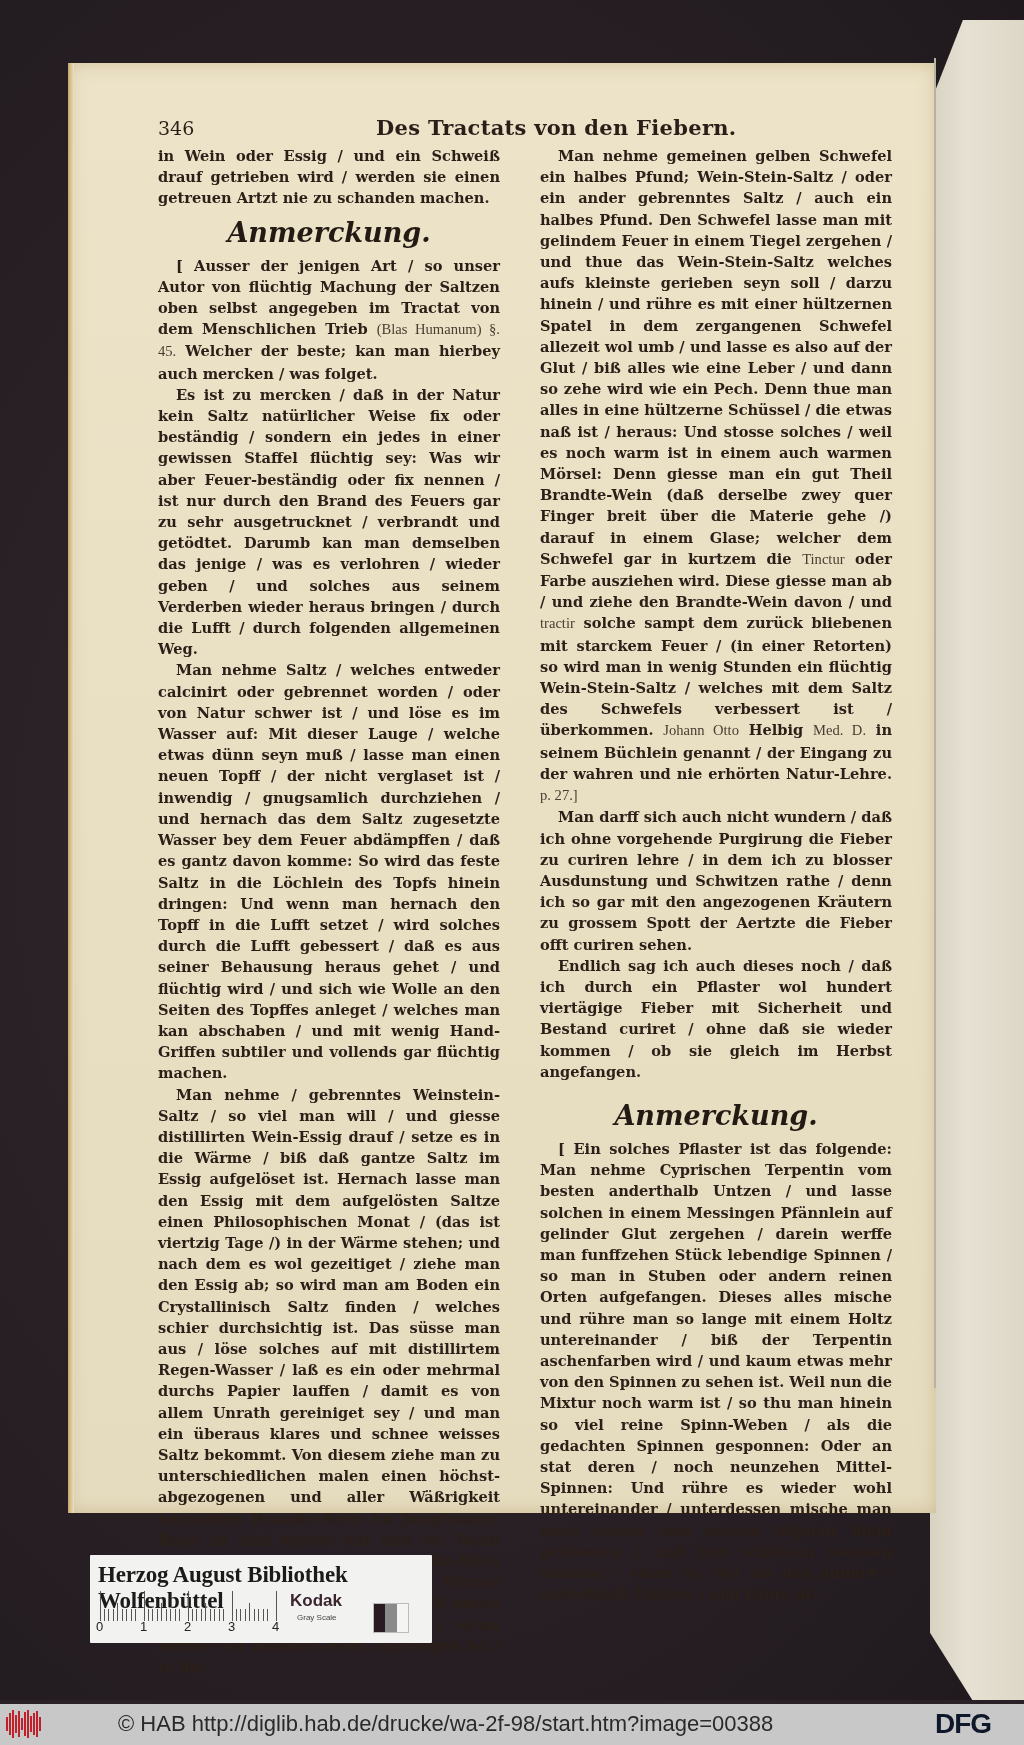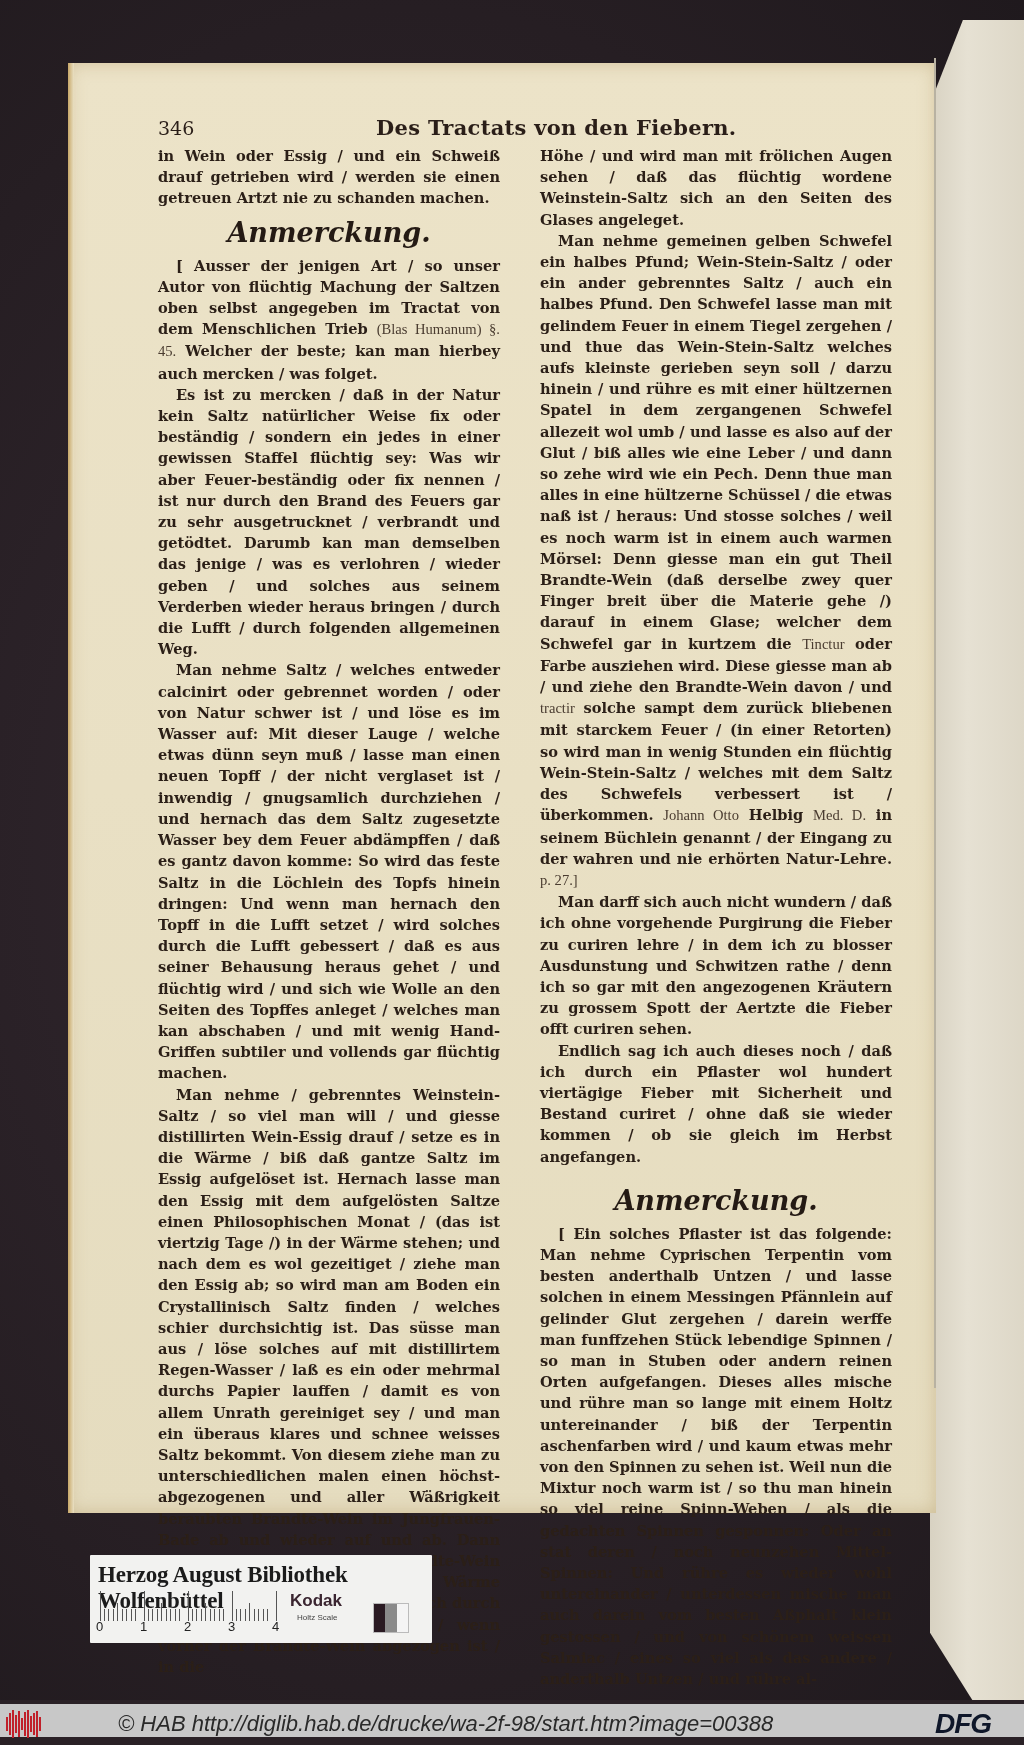--- a/index.html
+++ b/index.html
@@ -82,23 +82,22 @@
     position:absolute; left:207px; top:58px; font-family:"Liberation Sans", sans-serif;
     font-size:8px; color:#444;
   }
   .swatches {
     position:absolute; left:283px; top:48px; width:34px; height:28px; display:flex;
     border:1px solid #bbb;
   }
   .swatches span { flex:1; }
 
   .footer {
-    position:absolute; left:0; top:1704px; width:1024px; height:33px;
+    position:absolute; left:0; top:1704px; width:1024px; height:41px;
     background:#c8c8c8;
-    font-style:italic;
   }
   .footer-logo {
     position:absolute; left:6px; top:6px; width:42px; height:28px;
     display:flex; align-items:center; gap:1px;
   }
   .footer-logo span { width:2px; background:#c0202a; display:block; }
   .footer-text {
     position:absolute; left:118px; top:7px; font-family:"Liberation Sans", sans-serif;
     font-size:22px; color:#2a2a2a;
   }
@@ -122,21 +121,20 @@
   <div class="col col-left">
     <p>in Wein oder Essig / und ein Schweiß drauf getrieben wird / werden sie einen getreuen Artzt nie zu schanden machen.</p>
     <div class="heading-big">Anmerckung.</div>
     <p class="indent"><span>[ Ausser der jenigen Art / so unser Autor von flüchtig Machung der Saltzen oben selbst angegeben im Tractat von dem Menschlichen Trieb </span><span class="inline-roman">(Blas Humanum) §. 45.</span><span> Welcher der beste; kan man hierbey auch mercken / was folget.</span></p>
     <p class="indent">Es ist zu mercken / daß in der Natur kein Saltz natürlicher Weise fix oder beständig / sondern ein jedes in einer gewissen Staffel flüchtig sey: Was wir aber Feuer-beständig oder fix nennen / ist nur durch den Brand des Feuers gar zu sehr ausgetrucknet / verbrandt und getödtet. Darumb kan man demselben das jenige / was es verlohren / wieder geben / und solches aus seinem Verderben wieder heraus bringen / durch die Lufft / durch folgenden allgemeinen Weg.</p>
     <p class="indent">Man nehme Saltz / welches entweder calcinirt oder gebrennet worden / oder von Natur schwer ist / und löse es im Wasser auf: Mit dieser Lauge / welche etwas dünn seyn muß / lasse man einen neuen Topff / der nicht verglaset ist / inwendig / gnugsamlich durchziehen / und hernach das dem Saltz zugesetzte Wasser bey dem Feuer abdämpffen / daß es gantz davon komme: So wird das feste Saltz in die Löchlein des Topfs hinein dringen: Und wenn man hernach den Topff in die Lufft setzet / wird solches durch die Lufft gebessert / daß es aus seiner Behausung heraus gehet / und flüchtig wird / und sich wie Wolle an den Seiten des Topffes anleget / welches man kan abschaben / und mit wenig Hand-Griffen subtiler und vollends gar flüchtig machen.</p>
     <p class="indent">Man nehme / gebrenntes Weinstein-Saltz / so viel man will / und giesse distillirten Wein-Essig drauf / setze es in die Wärme / biß daß gantze Saltz im Essig aufgelöset ist. Hernach lasse man den Essig mit dem aufgelösten Saltze einen Philosophischen Monat / (das ist viertzig Tage /) in der Wärme stehen; und nach dem es wol gezeitiget / ziehe man den Essig ab; so wird man am Boden ein Crystallinisch Saltz finden / welches schier durchsichtig ist. Das süsse man aus / löse solches auf mit distillirtem Regen-Wasser / laß es ein oder mehrmal durchs Papier lauffen / damit es von allem Unrath gereiniget sey / und man ein überaus klares und schnee weisses Saltz bekommt. Von diesem ziehe man zu unterschiedlichen malen einen höchst-abgezogenen und aller Wäßrigkeit beraubten Brandte-Wein im Jungfrauen-Bade ab und wieder auf und ab. Dann lasse man alles mit dem Brandte-Wein wieder einen Monat in der Wärme stehen; so steiget das Saltz endlich durch ein starckes Feuer im Sande / wenn vorher der Brandte-Wein abgezogen ist / in die</p>
   </div>
 
   <div class="col col-right">
-    <p>Höhe / und wird man mit frölichen Augen sehen / daß das flüchtig wordene Weinstein-Saltz sich an den Seiten des Glases angeleget.</p>
     <p class="indent"><span>Man nehme gemeinen gelben Schwefel ein halbes Pfund; Wein-Stein-Saltz / oder ein ander gebrenntes Saltz / auch ein halbes Pfund. Den Schwefel lasse man mit gelindem Feuer in einem Tiegel zergehen / und thue das Wein-Stein-Saltz welches aufs kleinste gerieben seyn soll / darzu hinein / und rühre es mit einer hültzernen Spatel in dem zergangenen Schwefel allezeit wol umb / und lasse es also auf der Glut / biß alles wie eine Leber / und dann so zehe wird wie ein Pech. Denn thue man alles in eine hültzerne Schüssel / die etwas naß ist / heraus: Und stosse solches / weil es noch warm ist in einem auch warmen Mörsel: Denn giesse man ein gut Theil Brandte-Wein (daß derselbe zwey quer Finger breit über die Materie gehe /) darauf in einem Glase; welcher dem Schwefel gar in kurtzem die </span><span class="inline-roman">Tinctur</span><span> oder Farbe ausziehen wird. Diese giesse man ab / und ziehe den Brandte-Wein davon / und </span><span class="inline-roman">tractir</span><span> solche sampt dem zurück bliebenen mit starckem Feuer / (in einer Retorten) so wird man in wenig Stunden ein flüchtig Wein-Stein-Saltz / welches mit dem Saltz des Schwefels verbessert ist / überkommen. </span><span class="inline-roman">Johann Otto</span><span> Helbig </span><span class="inline-roman">Med. D.</span><span> in seinem Büchlein genannt / der Eingang zu der wahren und nie erhörten Natur-Lehre. </span><span class="inline-roman">p. 27.]</span></p>
     <p class="indent">Man darff sich auch nicht wundern / daß ich ohne vorgehende Purgirung die Fieber zu curiren lehre / in dem ich zu blosser Ausdunstung und Schwitzen rathe / denn ich so gar mit den angezogenen Kräutern zu grossem Spott der Aertzte die Fieber offt curiren sehen.</p>
     <p class="indent">Endlich sag ich auch dieses noch / daß ich durch ein Pflaster wol hundert viertägige Fieber mit Sicherheit und Bestand curiret / ohne daß sie wieder kommen / ob sie gleich im Herbst angefangen.</p>
     <div class="heading-big" style="margin-top:14px;">Anmerckung.</div>
     <p class="indent">[ Ein solches Pflaster ist das folgende: Man nehme Cyprischen Terpentin vom besten anderthalb Untzen / und lasse solchen in einem Messingen Pfännlein auf gelinder Glut zergehen / darein werffe man funffzehen Stück lebendige Spinnen / so man in Stuben oder andern reinen Orten aufgefangen. Dieses alles mische und rühre man so lange mit einem Holtz untereinander / biß der Terpentin aschenfarben wird / und kaum etwas mehr von den Spinnen zu sehen ist. Weil nun die Mixtur noch warm ist / so thu man hinein so viel reine Spinn-Weben / als die gedachten Spinnen gesponnen: Oder an stat deren / noch neunzehen Mittel-Spinnen: Und rühre es wieder wohl untereinander / unterdessen mische man auch darein vom besten Aßphalt klein gestossen / und von schönem weissen Salmiac / eines so viel als das andere / anderthalb Untzen / und rühre al-</p>
 
   </div>
 </div>
 
 <div class="gutter-line"></div>
@@ -181,21 +179,21 @@
     <div class="tick" style="left:163px;height:12px"></div>
       <div class="tick" style="left:167px;height:12px"></div>
     <div class="tick" style="left:176px;height:30px"></div>
   </div>
   <span class="ruler-num" style="left:6px">0</span>
   <span class="ruler-num" style="left:50px">1</span>
   <span class="ruler-num" style="left:94px">2</span>
   <span class="ruler-num" style="left:138px">3</span>
   <span class="ruler-num" style="left:182px">4</span>
   <div class="kodak">Kodak</div>
-  <div class="grayscale-label">Holtz Scale</div>
+  <div class="grayscale-label">Gray Scale</div>
   <div class="swatches">
     <span style="background:#2a1a22"></span>
     <span style="background:#8a8a8a"></span>
     <span style="background:#f4f4f4"></span>
   </div>
 </div>
 
 <div class="footer">
   <div class="footer-logo">
     <span style="height:14px"></span>

